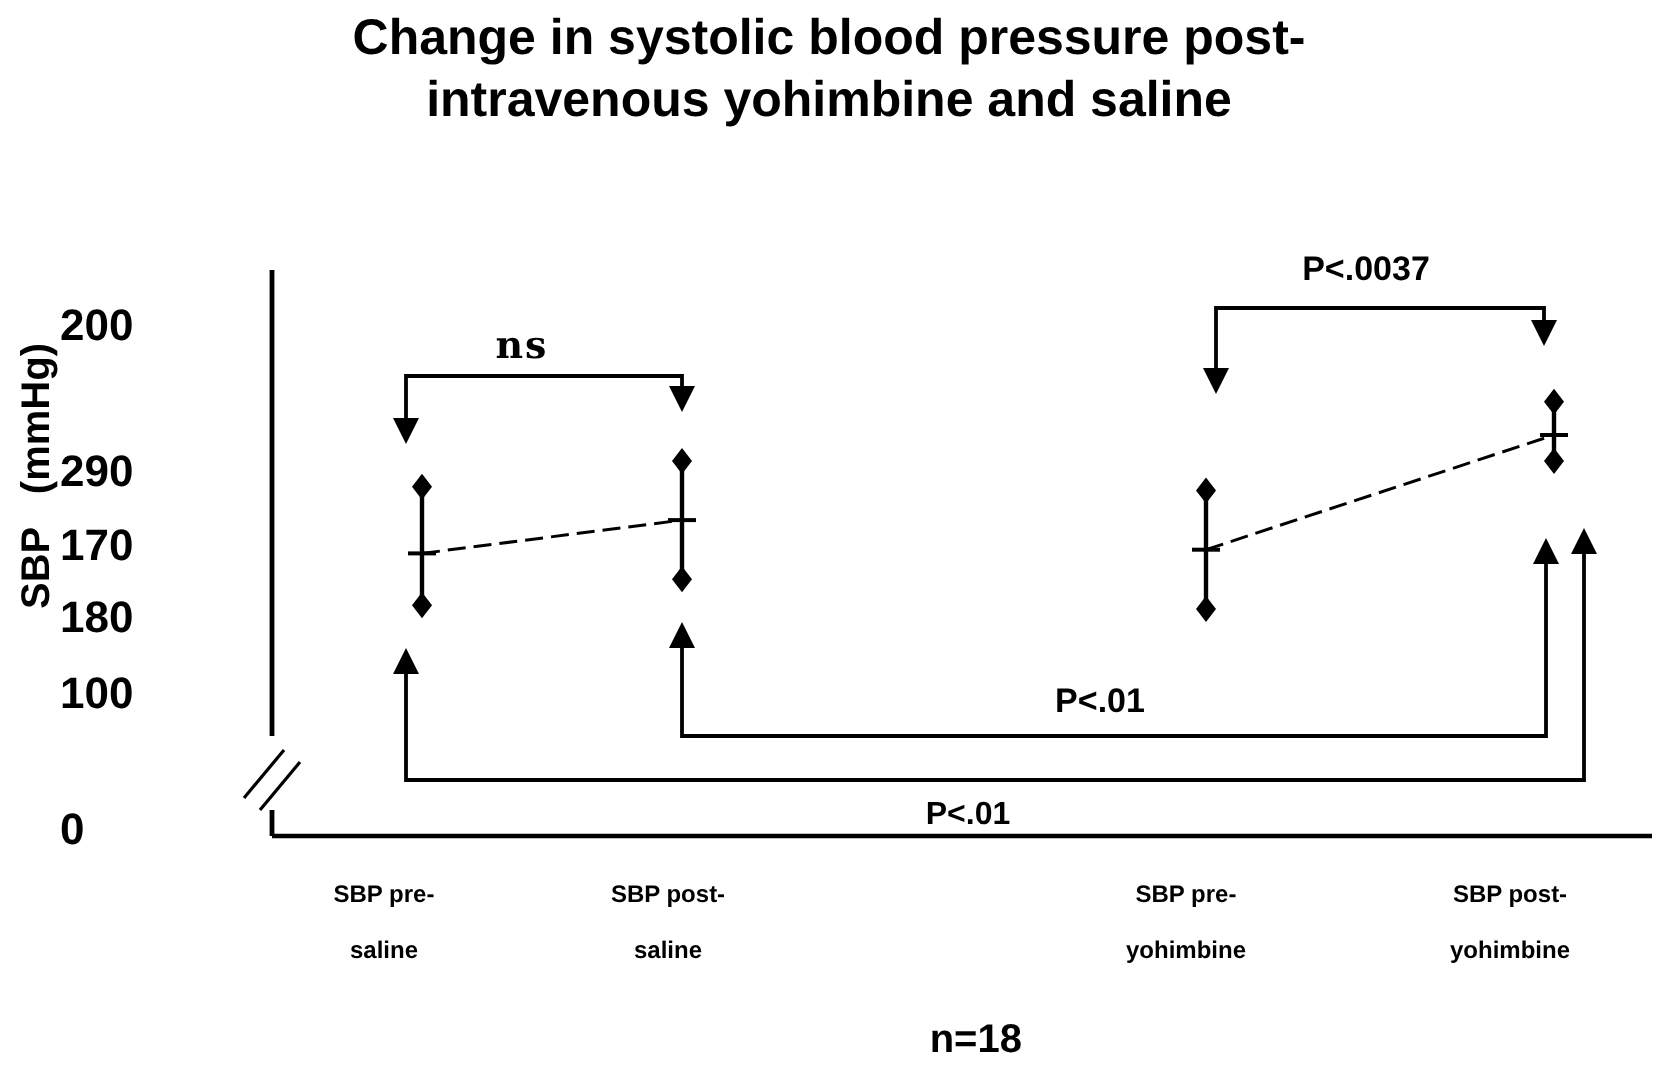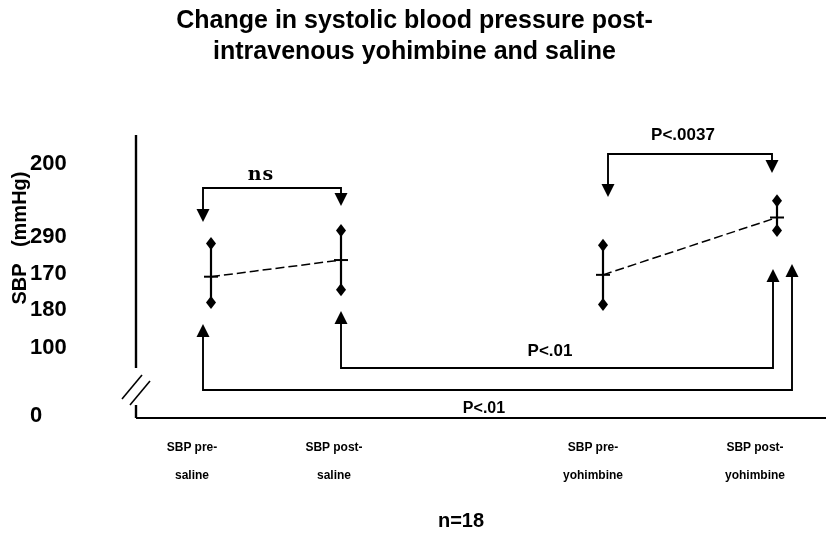--- a/index.html
+++ b/index.html
@@ -9,21 +9,21 @@
   .title{position:absolute;left:0;top:4px;width:829px;text-align:center;
          font-size:25px;font-weight:bold;line-height:31px;letter-spacing:0px;}
   .ylabel{position:absolute;left:-82px;top:225px;width:205px;height:26px;text-align:center;
           font-size:20px;font-weight:bold;transform:rotate(-90deg);white-space:pre;}
   .ytick{position:absolute;left:30px;width:78px;
          font-size:22px;font-weight:bold;line-height:26px;}
   .xcat{position:absolute;top:433px;width:170px;text-align:center;
         font-size:12px;font-weight:bold;line-height:28px;}
   .anno{position:absolute;text-align:center;font-size:17px;font-weight:bold;}
   .anno-ns{font-family:"DejaVu Serif",serif;font-weight:bold;font-size:19px;letter-spacing:1px;}
-  .nlabel{position:absolute;left:411px;top:509px;width:100px;text-align:center;
+  .nlabel{position:absolute;left:411px;top:509px;width:100px;text-align:right;
           font-size:20px;font-weight:bold;}
 </style>
 </head>
 <body>
 
 <div class="figure">
 
   <svg id="chart-svg" class="chart-svg" width="829" height="533" viewBox="0 0 829 533">
       <line x1="136" y1="135" x2="136" y2="368" stroke="#000000" stroke-width="2.4"></line>
       <line x1="122" y1="399" x2="142" y2="375" stroke="#000000" stroke-width="1.6"></line>

